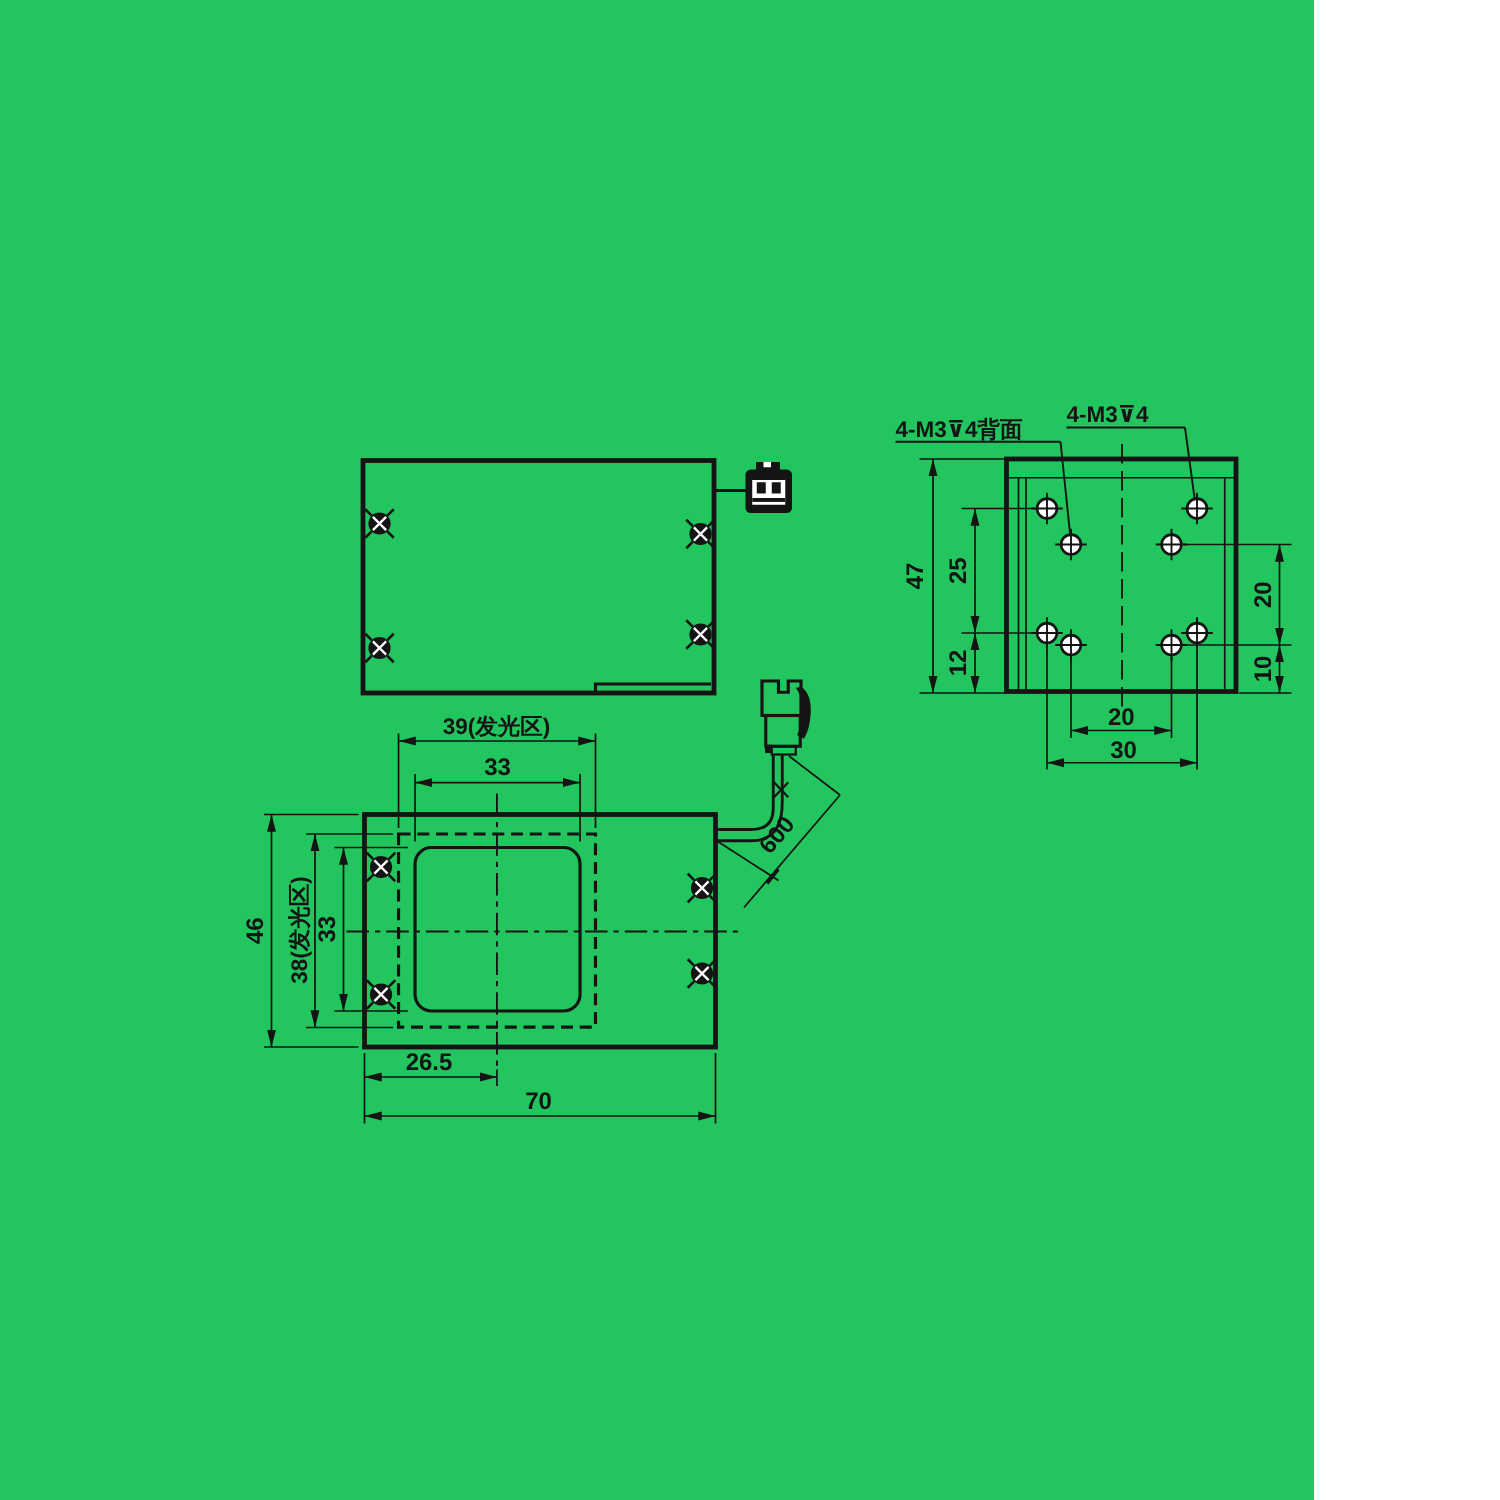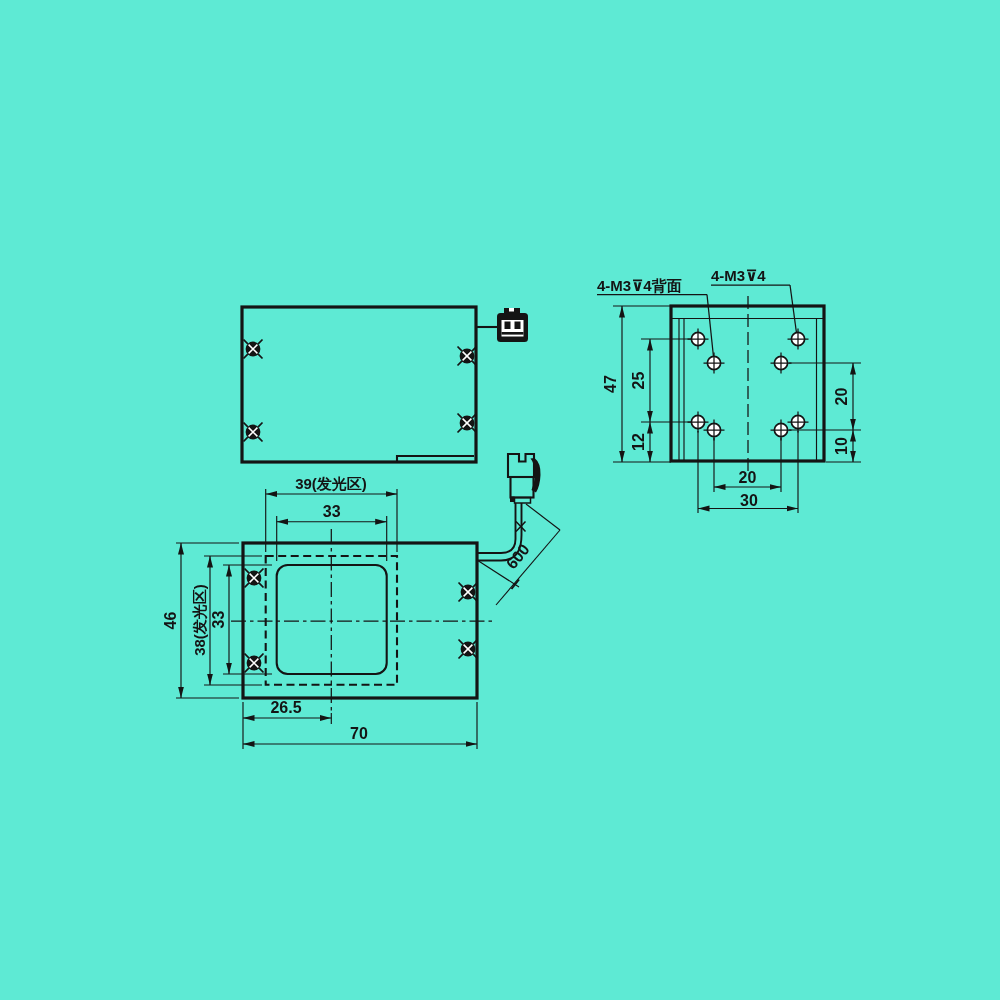--- a/index.html
+++ b/index.html
@@ -1,16 +1,16 @@
 <!DOCTYPE html>
 <html><head>
 <meta charset="utf-8">
 <style>
   html,body{margin:0;padding:0;background:#ffffff;}
-  .stage{position:relative;width:1000px;height:1000px;background:#5eead4;overflow:hidden;}
+  .stage{position:relative;width:876px;height:1000px;background:#22c55e;overflow:hidden;}
   svg{position:absolute;left:0;top:0;}
   .dim{font-family:"Liberation Sans","DejaVu Sans",sans-serif;font-weight:bold;font-size:16px;fill:#141414;}
   .dim-cjk{font-family:"Liberation Sans","DejaVu Sans",sans-serif;font-weight:bold;font-size:15px;fill:#141414;}
   .thick{stroke:#141414;stroke-width:3.2;fill:none;stroke-linejoin:miter;}
   .med{stroke:#141414;stroke-width:2.1;fill:none;}
   .thin{stroke:#141414;stroke-width:1.15;fill:none;}
   .cl{stroke:#141414;stroke-width:1.25;fill:none;}
 </style>
 </head>
 <body>

